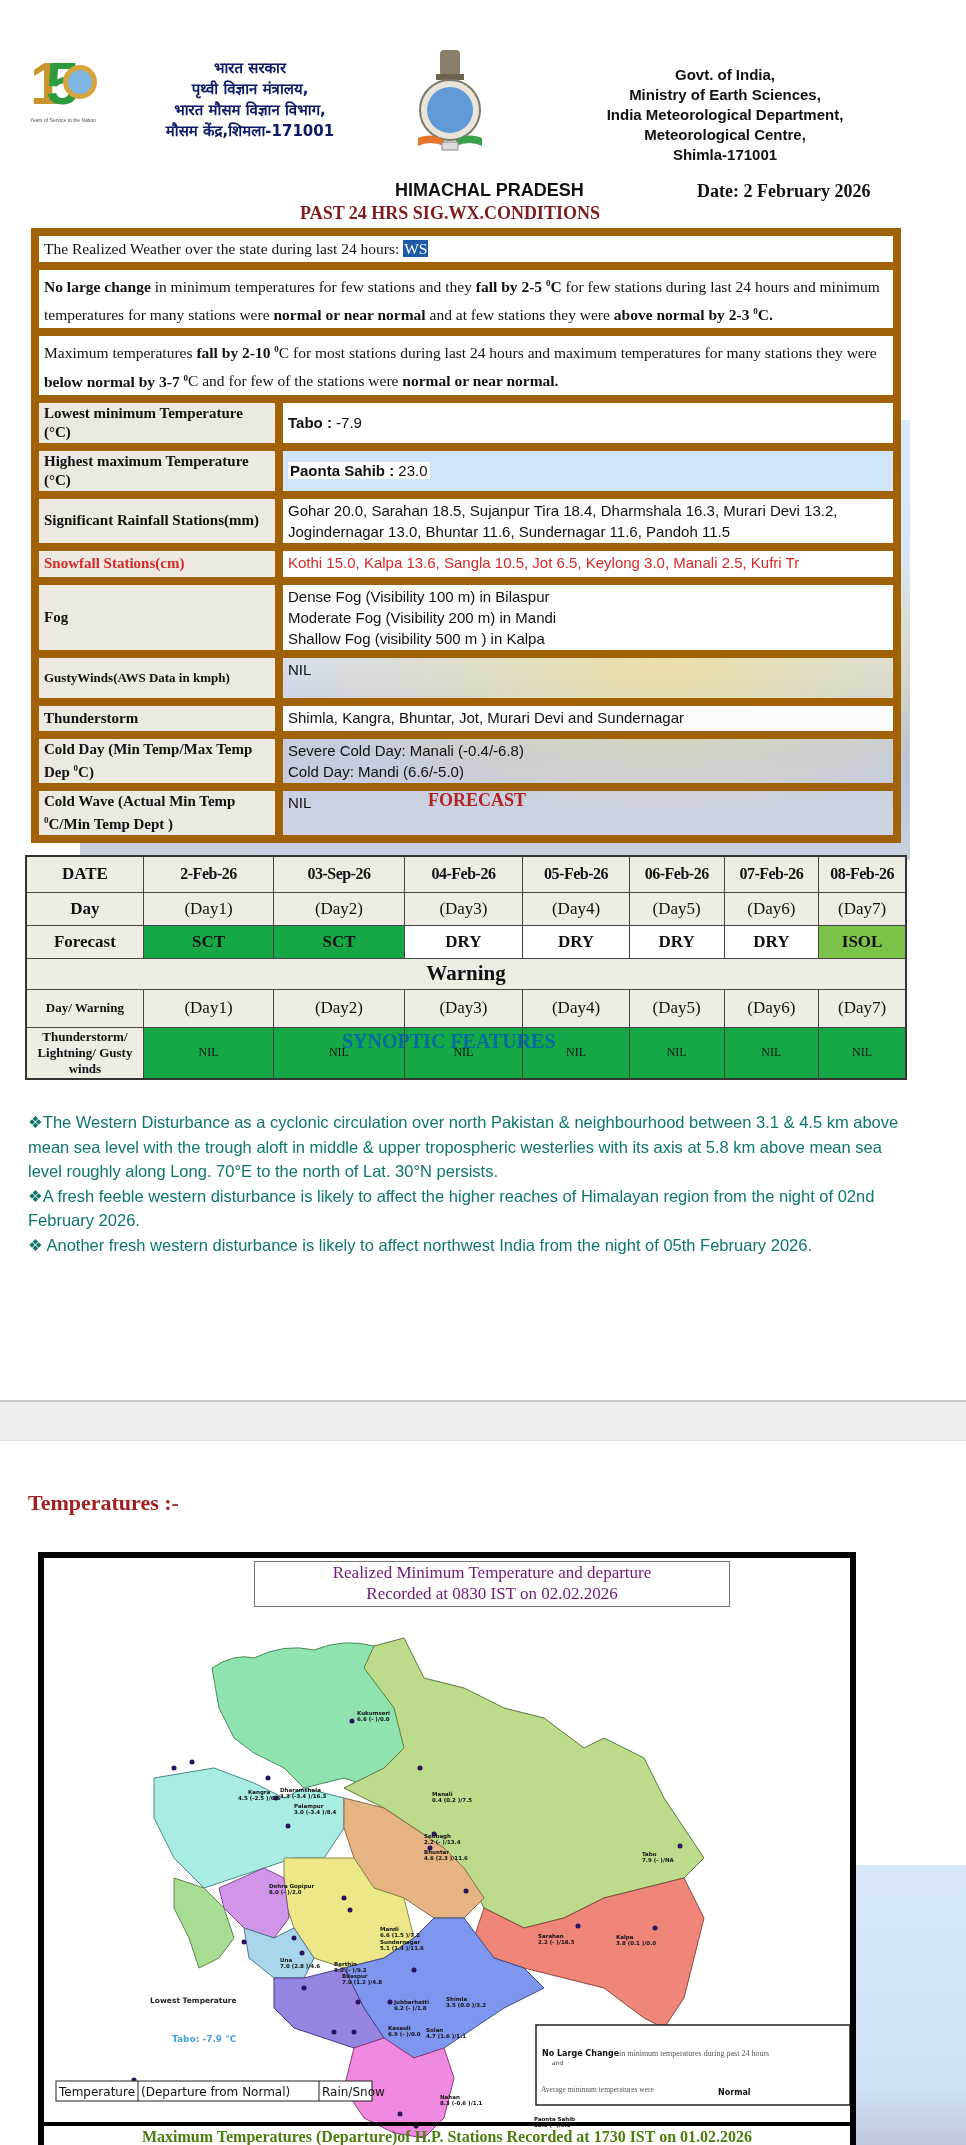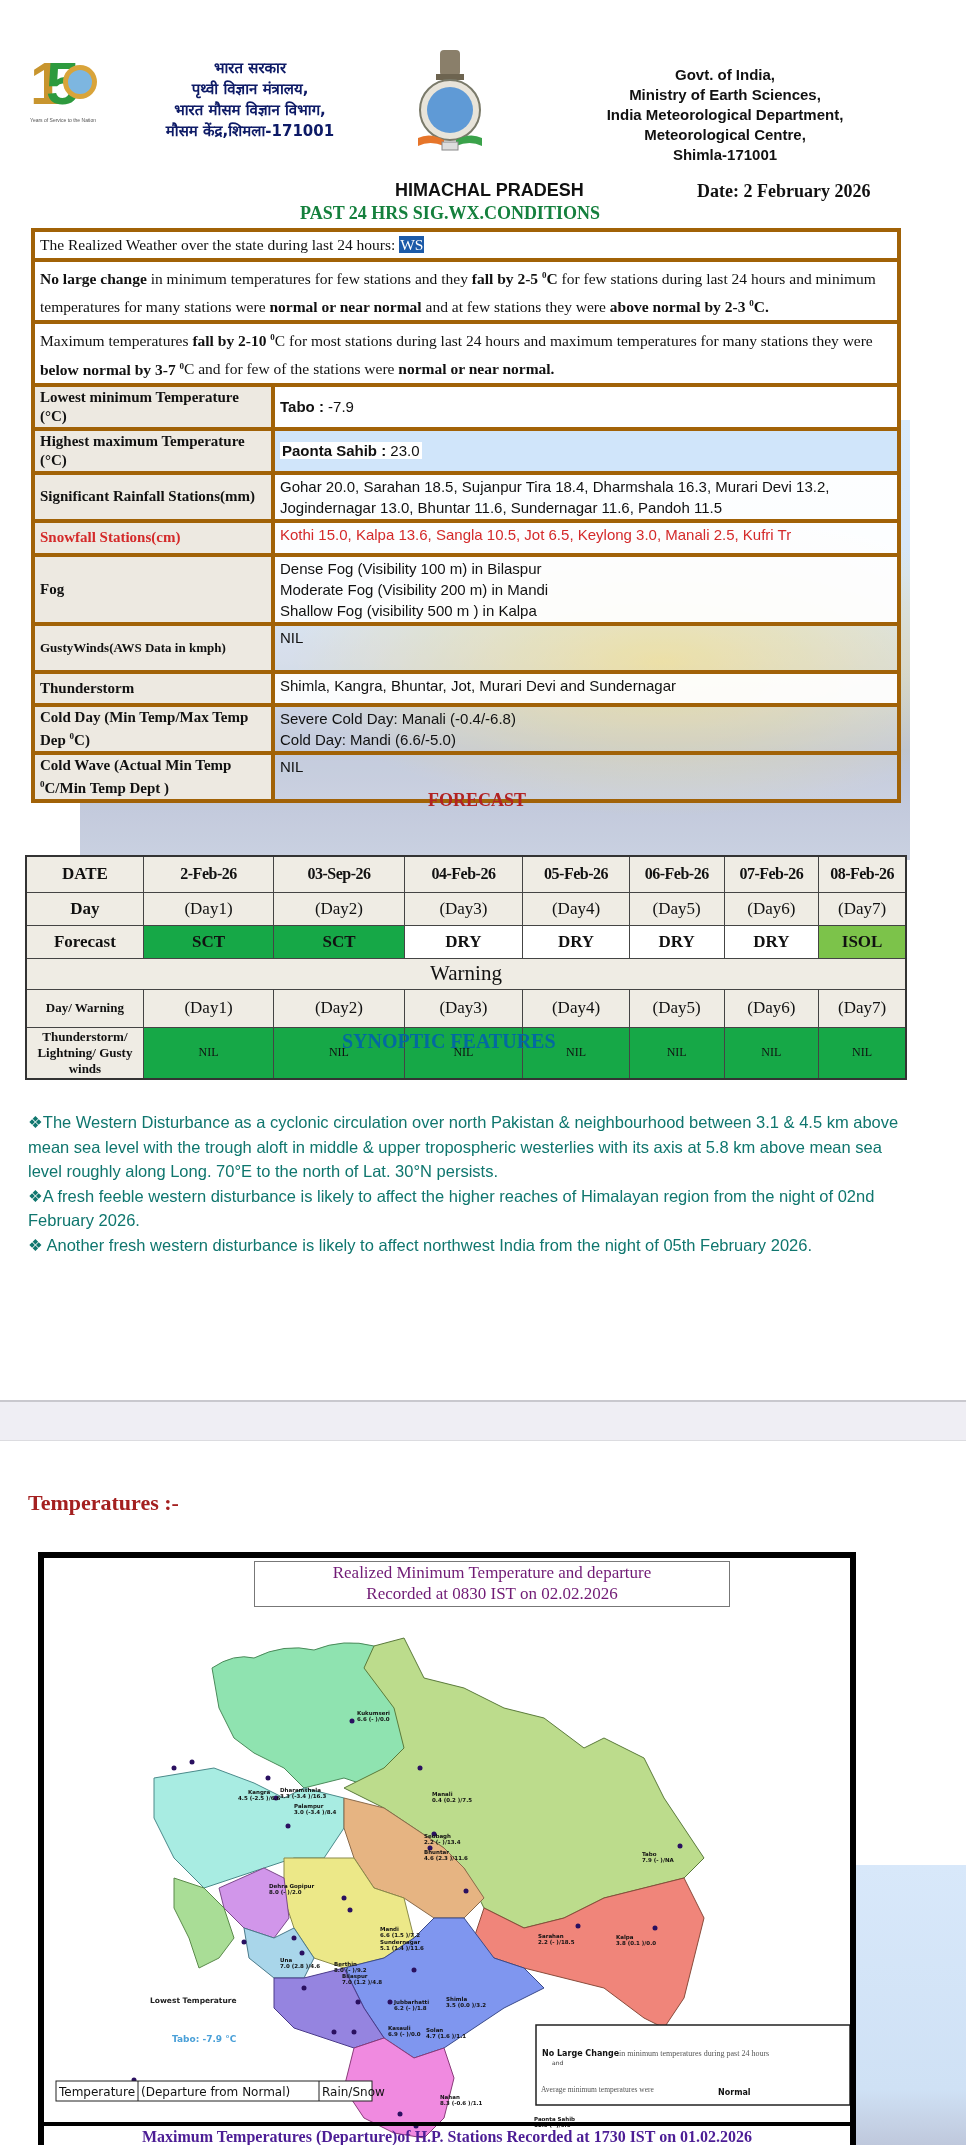--- a/index.html
+++ b/index.html
@@ -9,69 +9,69 @@
 
   
   .logo150 { left:28px; top:42px; width:70px; height:92px; }
   .hindi { left:120px; top:58px; width:260px; text-align:center; font-family:"DejaVu Sans", sans-serif;
            font-weight:bold; font-size:15px; line-height:21px; color:#0d1a66; }
   .emblem { left:410px; top:48px; width:80px; height:106px; }
   .eng { left:590px; top:65px; width:270px; text-align:center; font-family:"Liberation Sans", sans-serif;
          font-weight:bold; font-size:15px; line-height:20px; color:#111; }
   .state { left:395px; top:180px; font-family:"Liberation Sans", sans-serif; font-weight:bold; font-size:18px; }
   .date { left:697px; top:181px; font-family:"Liberation Serif", serif; font-weight:bold; font-size:18px; }
-  .sig { left:300px; top:203px; font-weight:bold; font-size:18px; color:#15803d; }
+  .sig { left:300px; top:203px; font-weight:bold; font-size:18px; color:#7f1d1d; }
 
   
   .photo { left:80px; top:420px; width:830px; height:440px;
     background:
       radial-gradient(ellipse at 70% 55%, rgba(255,220,80,0.55) 0%, rgba(255,220,80,0.25) 25%, rgba(255,255,255,0) 45%),
       linear-gradient(180deg, #d7e9fb 0%, #d4e4f6 35%, #cdd7e6 55%, #b7c0d6 75%, #c8cfe0 100%);
     opacity:0.95; }
 
   
   .sigtable { left:31px; top:228px; width:870px; border:4px solid #000; border-collapse:collapse; }
-  .sigtable td { border:4px solid #a16207; padding:1px 5px; vertical-align:middle; font-size:14px; }
+  .sigtable td { border:8px solid #a16207; padding:1px 5px; vertical-align:middle; font-size:14px; }
   .sigtable .full { font-size:15.5px; line-height:24px; }
   .sigtable .lab { width:226px; background:#ede9e1; font-family:"Liberation Serif", serif; font-weight:bold; font-size:15px; line-height:19px; }
   .sigtable .val { font-family:"Liberation Sans", sans-serif; font-size:15px; line-height:21px; background:rgba(255,255,255,0.93); }
   .sigtable .val.trans { background:rgba(255,255,255,0.15); }
   .sigtable .val.blue { background:#d0e5fa; }
   .red { color:#d42a2a; }
   .hl { background:#1c5aa8; color:#fff; padding:0 1px; }
   sup { font-size:9px; }
 
   .fc-title { left:428px; top:790px; font-weight:bold; font-size:18px; color:#b22222; }
 
   
   .fctable { left:25px; top:855px; width:882px; border-collapse:collapse; border:2px solid #333; }
   .fctable td { border:1.5px solid #444; text-align:center; font-size:17px; height:32px; background:#efece4; padding:0; }
   .fctable .b { font-weight:bold; }
   .fctable .date { font-weight:bold; font-size:16px; letter-spacing:-0.5px; }
   .fctable .g { background:#16a847; }
   .fctable .lg { background:#7cc34a; }
   .fctable .w { background:#ffffff;margin-top:24px; }
-  .fctable .warnhead { font-weight:normal; font-size:21px; height:30px; }
+  .fctable .warnhead { font-weight:bold; font-size:21px; height:30px; }
   .fctable .nil { background:#16a847; font-size:12px; }
   .fctable .small { font-size:13px; line-height:16px; font-weight:bold; }
 
   .syn-title { left:342px; top:1030px; font-weight:bold; font-size:20px; color:#0369a1; }
   .syn { left:28px; top:1110px; width:880px; font-family:"Liberation Sans", sans-serif; font-size:16.5px; line-height:24.5px; color:#0f766e; }
   .syn p { margin:0; }
 
   .divider { left:0; top:1400px; width:966px; height:38px; background:#efeef4;
              border-top:2px solid #c9c8ce; border-bottom:1px solid #dcdce0; }
 
   .temps { left:28px; top:1490px; font-weight:bold; font-size:22px; color:#a42020; }
 
   .mapframe { left:38px; top:1552px; width:806px; height:593px; border:6px solid #000; border-bottom:none; background:#fff; }
   .maptitle { left:210px; top:3px; width:474px; height:44px; border:1.5px solid #777; text-align:center;
               font-size:17px; line-height:21px; color:#701a75; }
   .rightstrip { left:842px; top:1865px; width:124px; height:280px; background:linear-gradient(180deg,#d8e8fa 0%,#cfe1f5 80%,#bfc8dc 100%); }
-  .maxtitle { left:38px; top:2128px; width:818px; text-align:center; font-weight:bold; font-size:16px; color:#4c1d95; }
+  .maxtitle { left:38px; top:2128px; width:818px; text-align:center; font-weight:bold; font-size:16px; color:#4d7c0f; }
   .maxbar { left:38px; top:2122px; width:818px; height:4px; background:#000; }
 </style>
 </head>
 <body>
 
 <svg class="abs logo150" viewBox="0 0 70 92">
   <text x="2" y="62" font-family="Liberation Sans, sans-serif" font-weight="bold" font-size="60" fill="#c8952e">1</text>
   <text x="18" y="62" font-family="Liberation Sans, sans-serif" font-weight="bold" font-size="60" fill="#2e9a3e">5</text>
   <circle cx="52" cy="40" r="17" fill="#d9a43a"></circle>
   <circle cx="52" cy="40" r="12" fill="#7db6e0"></circle>

